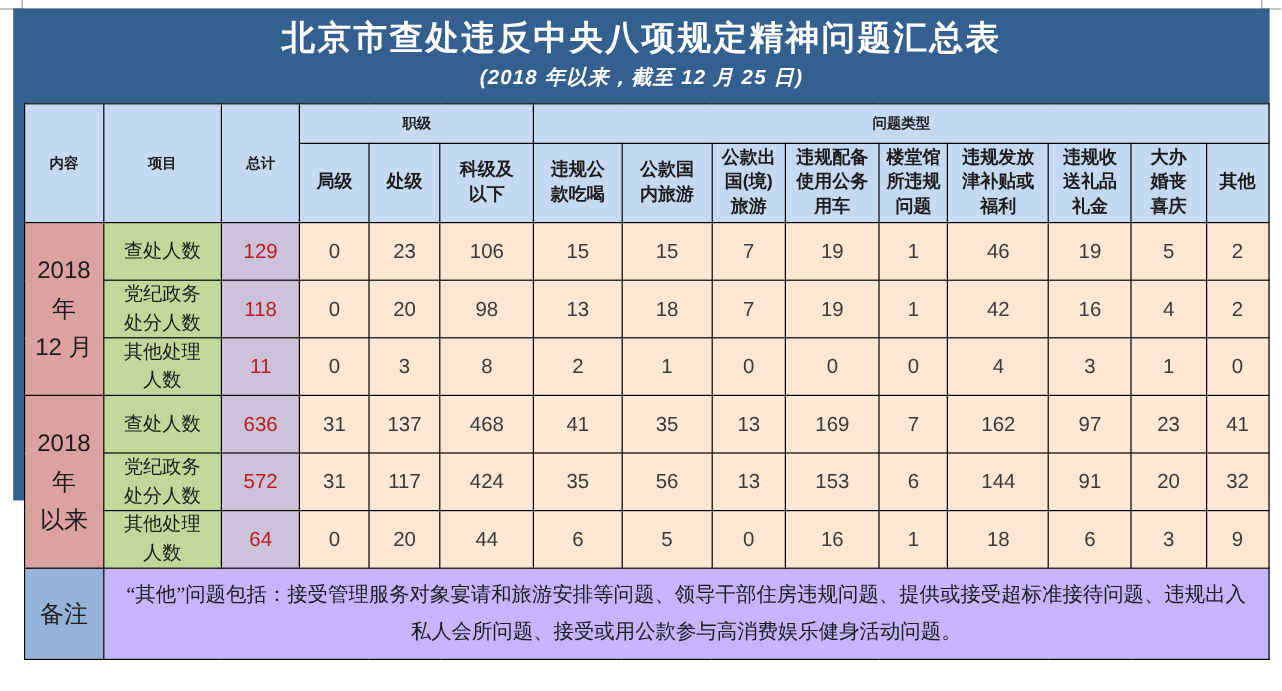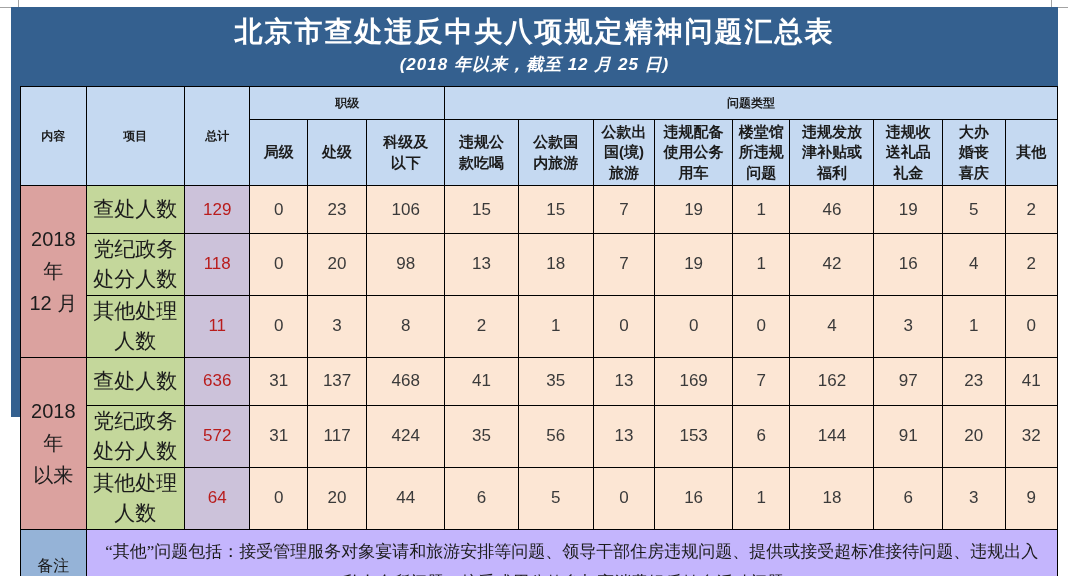--- a/index.html
+++ b/index.html
@@ -28,26 +28,26 @@
   }
   td, th {
     border:1.5px solid #000; text-align:center; vertical-align:middle;
     padding:0; white-space:pre-line; color:#1c1c1c; font-weight:normal;
   }
   tr.h1 { height:33px; }
   tr.h2 { height:66px; }
   .hdr  { background:#C5D9F1; font-size:15px; font-weight:600; line-height:1.35; }
   .hdr.big { font-size:12px; }
   .c-period { background:#DBA29F; font-size:20px; line-height:1.6; }
-  .c-label  { background:#C4D79B; font-size:21px; line-height:1.45; }
+  .c-label  { background:#C4D79B; font-size:16px; line-height:1.45; }
   .c-total  { background:#CCC2DA; font-size:17px; color:#b91c1c; }
   .c-num    { background:#FCE6D4; font-size:17px; color:#3a3a3a; }
   #data-rows tr { height:48px; }
   tr.remark-row { height:74px; }
-  .c-note-label { background:#95B3D7; font-size:16px; }
+  .c-note-label { background:#95B3D7; font-size:20px; }
   .c-note-text  {
     background:#c4b5fd; text-align:center; font-size:17px; line-height:1.85;
     padding:6px 14px; white-space:normal; font-family:"Liberation Serif","DejaVu Serif",serif;
   }
 </style>
 </head>
 <body>
 
 <div id="canvas">
 

